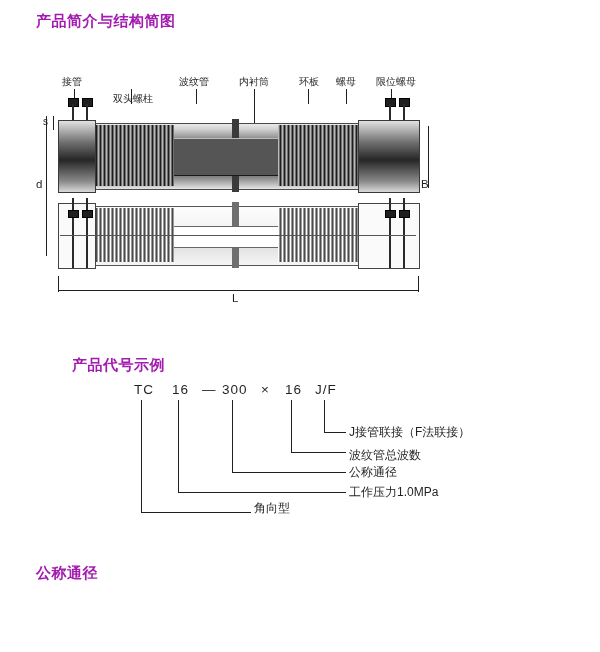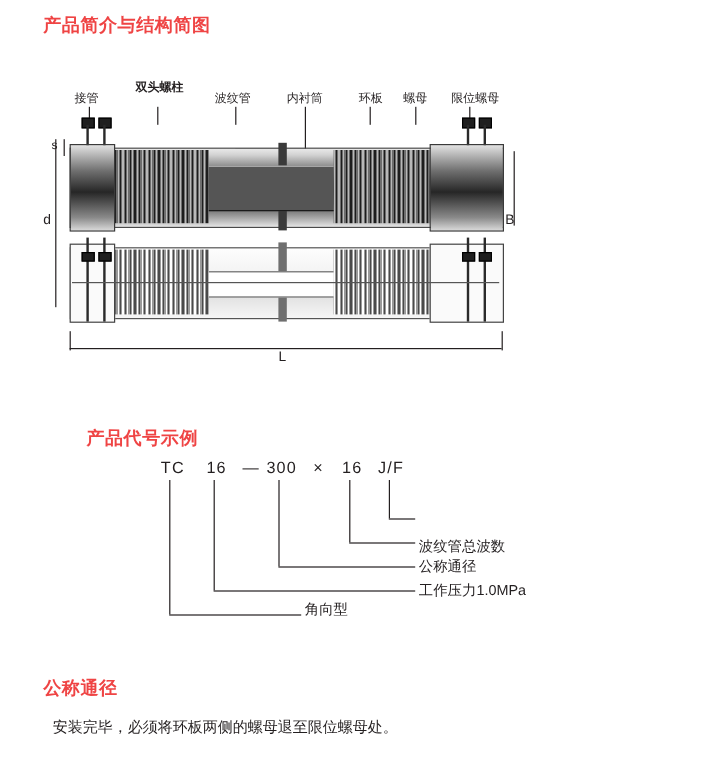--- a/index.html
+++ b/index.html
@@ -11,21 +11,21 @@
     height: 652px;
     background: #ffffff;
     font-family: "Liberation Sans", sans-serif;
     color: #231f20;
     position: relative;
     overflow: hidden;
   }
   .section-title {
     font-size: 15px;
     font-weight: bold;
-    color: #ef4444;
+    color: #a21caf;
     letter-spacing: 0.5px;
   }
   .title-1 { position: absolute; left: 36px; top: 12px; }
   .title-2 { position: absolute; left: 36px; top: 356px; margin-left: 36px; }
   .title-3 { position: absolute; left: 36px; top: 564px; }
 
   
   .diagram {
     position: absolute;
     left: 36px;
@@ -142,21 +142,21 @@
   }
 </style>
 </head>
 <body>
 
 <div class="section-title title-1">产品简介与结构简图</div>
 
 <div class="diagram">
 
   <div class="callout-label" style="left:26px; top:17px;">接管</div>
-  <div class="callout-label" style="left:77px; top:8px;font-weight:bold;">双头螺柱</div>
+  <div class="callout-label" style="left:77px; top:34px;">双头螺柱</div>
   <div class="callout-label" style="left:143px; top:17px;">波纹管</div>
   <div class="callout-label" style="left:203px; top:17px;text-align:right;">内衬筒</div>
   <div class="callout-label" style="left:263px; top:17px;">环板</div>
   <div class="callout-label" style="left:300px; top:17px;">螺母</div>
   <div class="callout-label" style="left:340px; top:17px;">限位螺母</div>
 
   <div class="leader" style="left:38px; top:31px; height:15px;"></div>
   <div class="leader" style="left:95px; top:31px; height:15px;"></div>
   <div class="leader" style="left:160px; top:31px; height:15px;"></div>
   <div class="leader" style="left:218px; top:31px; height:35px;"></div>
@@ -236,23 +236,23 @@
   <div class="vline" style="left:196px; top:18px; height:72px;"></div>
   <div class="vline" style="left:255px; top:18px; height:52px;"></div>
   <div class="vline" style="left:288px; top:18px; height:32px;"></div>
 
   <div class="hline" style="left:288px; top:50px; width:22px;"></div>
   <div class="hline" style="left:255px; top:70px; width:55px;"></div>
   <div class="hline" style="left:196px; top:90px; width:114px;"></div>
   <div class="hline" style="left:142px; top:110px; width:168px;"></div>
   <div class="hline" style="left:105px; top:130px; width:110px;"></div>
 
+  <div class="code-desc" style="left:313px; top:42px;">J接管联接（F法联接）</div>
   <div class="code-desc" style="left:313px; top:65px;">波纹管总波数</div>
   <div class="code-desc" style="left:313px; top:82px;">公称通径</div>
   <div class="code-desc" style="left:313px; top:102px;">工作压力1.0MPa</div>
   <div class="code-desc" style="left:218px; top:118px;">角向型</div>
 </div>
 
 <div class="section-title title-3">公称通径</div>
 
 <div class="notes">
-  <div>安装完毕，必须将环板两侧的螺母退至限位螺母处。</div>
 </div>
 
 </body></html>

